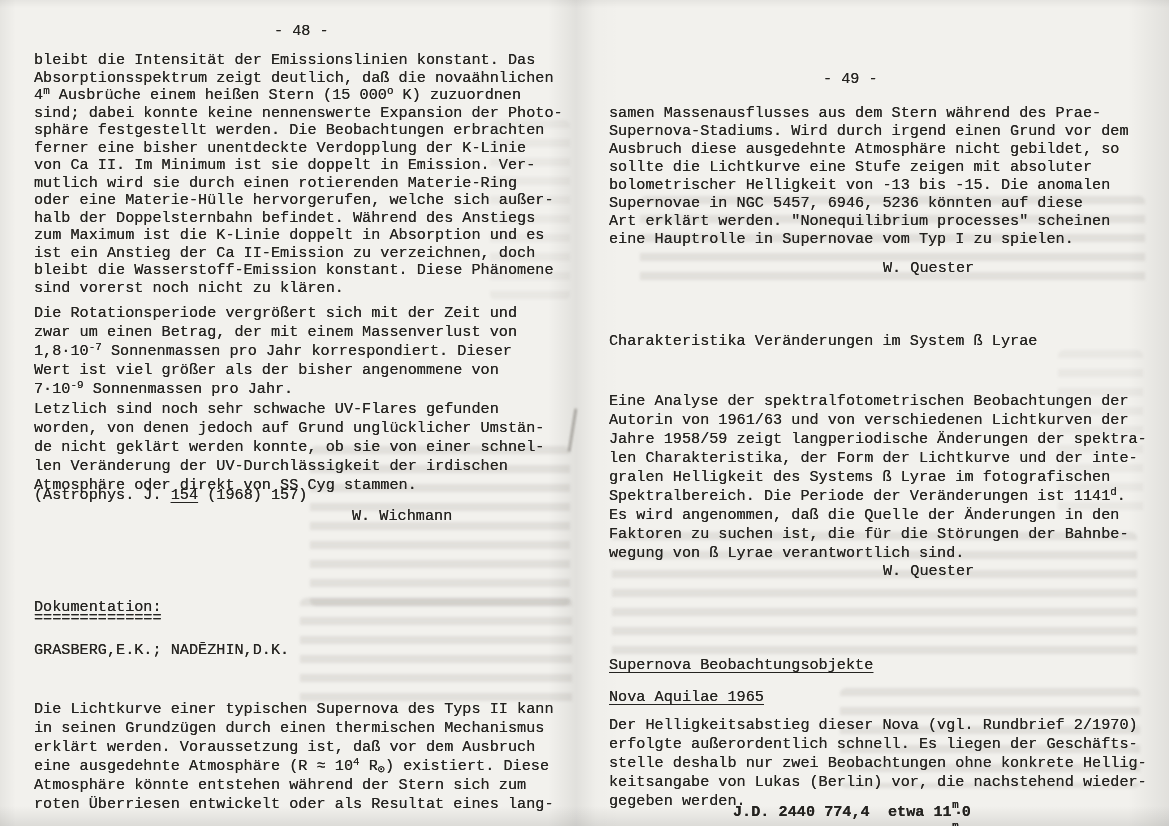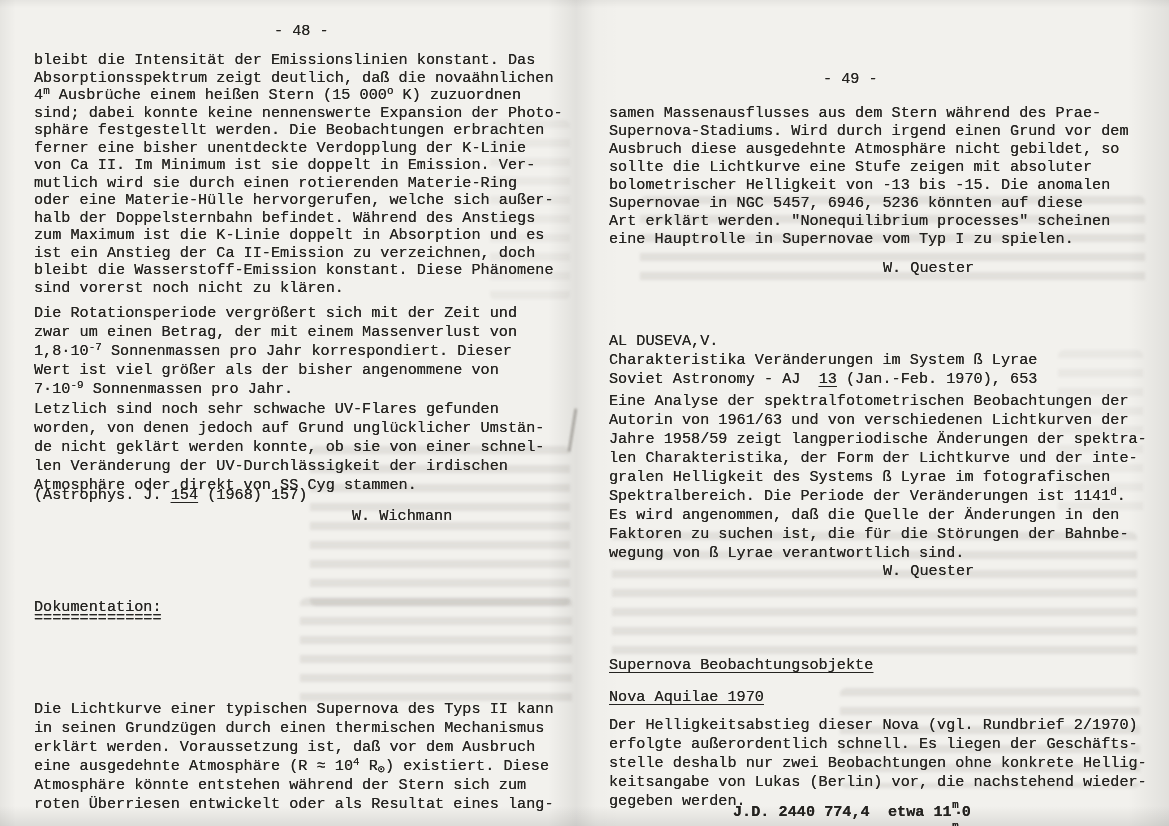--- a/index.html
+++ b/index.html
@@ -74,36 +74,36 @@
     <div class="b lh175" style="top:52px;"><div class="line">bleibt die Intensität der Emissionslinien konstant. Das</div><div class="line">Absorptionsspektrum zeigt deutlich, daß die novaähnlichen</div><div class="line">4<sup>m</sup> Ausbrüche einem heißen Stern (15 000<sup>o</sup> K) zuzuordnen</div><div class="line">sind; dabei konnte keine nennenswerte Expansion der Photo-</div><div class="line">sphäre festgestellt werden. Die Beobachtungen erbrachten</div><div class="line">ferner eine bisher unentdeckte Verdopplung der K-Linie</div><div class="line">von Ca II. Im Minimum ist sie doppelt in Emission. Ver-</div><div class="line">mutlich wird sie durch einen rotierenden Materie-Ring</div><div class="line">oder eine Materie-Hülle hervorgerufen, welche sich außer-</div><div class="line">halb der Doppelsternbahn befindet. Während des Anstiegs</div><div class="line">zum Maximum ist die K-Linie doppelt in Absorption und es</div><div class="line">ist ein Anstieg der Ca II-Emission zu verzeichnen, doch</div><div class="line">bleibt die Wasserstoff-Emission konstant. Diese Phänomene</div><div class="line">sind vorerst noch nicht zu klären.</div></div>
     <div class="b lh19" style="top:304px;"><div class="line">Die Rotationsperiode vergrößert sich mit der Zeit und</div><div class="line">zwar um einen Betrag, der mit einem Massenverlust von</div><div class="line">1,8·10<sup>-7</sup> Sonnenmassen pro Jahr korrespondiert. Dieser</div><div class="line">Wert ist viel größer als der bisher angenommene von</div><div class="line">7·10<sup>-9</sup> Sonnenmassen pro Jahr.</div></div>
     <div class="b lh19" style="top:400px;"><div class="line">Letzlich sind noch sehr schwache UV-Flares gefunden</div><div class="line">worden, von denen jedoch auf Grund unglücklicher Umstän-</div><div class="line">de nicht geklärt werden konnte, ob sie von einer schnel-</div><div class="line">len Veränderung der UV-Durchlässigkeit der irdischen</div><div class="line">Atmosphäre oder direkt von SS Cyg stammen.</div></div>
 
     <div class="b" style="top:486px;">(Astrophys. J. <span class="u">154</span> (1968) 157)</div>
     <div class="b" style="top:507px;left:318px;font-family:Liberation Mono, monospace;">W. Wichmann</div>
 
     <div class="b" style="top:598px;">Dokumentation:</div>
     <div class="b" style="top:609px;">==============</div>
 
-    <div class="b lh19" style="top:641px;"></div>
+    <div class="b lh19" style="top:641px;"><div class="line">GRASBERG,E.K.; NADĒZHIN,D.K.</div></div>
     <div class="b lh19" style="top:700px;"><div class="line">Die Lichtkurve einer typischen Supernova des Typs II kann</div><div class="line">in seinen Grundzügen durch einen thermischen Mechanismus</div><div class="line">erklärt werden. Voraussetzung ist, daß vor dem Ausbruch</div><div class="line">eine ausgedehnte Atmosphäre (R ≈ 10<sup>4</sup> R<sub>⊙</sub>) existiert. Diese</div><div class="line">Atmosphäre könnte entstehen während der Stern sich zum</div><div class="line">roten Überriesen entwickelt oder als Resultat eines lang-</div></div>
   </div>
 
   <div class="page page-right">
     <div class="b" style="top:30px;left:214px;">- 49 -</div>
 
     <div class="b" style="top:64px;"><div class="line">samen Massenausflusses aus dem Stern während des Prae-</div><div class="line">Supernova-Stadiums. Wird durch irgend einen Grund vor dem</div><div class="line">Ausbruch diese ausgedehnte Atmosphäre nicht gebildet, so</div><div class="line">sollte die Lichtkurve eine Stufe zeigen mit absoluter</div><div class="line">bolometrischer Helligkeit von -13 bis -15. Die anomalen</div><div class="line">Supernovae in NGC 5457, 6946, 5236 könnten auf diese</div><div class="line">Art erklärt werden. "Nonequilibrium processes" scheinen</div><div class="line">eine Hauptrolle in Supernovae vom Typ I zu spielen.</div></div>
     <div class="b" style="top:219px;left:274px;">W. Quester</div>
 
-    <div class="b lh19" style="top:292px;"><div class="line">AL DUSEVA,V.</div><div class="line">Charakteristika Veränderungen im System ß Lyrae</div><div class="line">Soviet Astronomy - AJ  <span class="u">13</span> (Jan.-Feb. 1970), 653</div></div>
+    <div class="b lh19" style="top:292px;"><div class="line">Charakteristika Veränderungen im System ß Lyrae</div></div>
     <div class="b lh19" style="top:352px;"><div class="line">Eine Analyse der spektralfotometrischen Beobachtungen der</div><div class="line">Autorin von 1961/63 und von verschiedenen Lichtkurven der</div><div class="line">Jahre 1958/59 zeigt langperiodische Änderungen der spektra-</div><div class="line">len Charakteristika, der Form der Lichtkurve und der inte-</div><div class="line">gralen Helligkeit des Systems ß Lyrae im fotografischen</div><div class="line">Spektralbereich. Die Periode der Veränderungen ist 1141<sup>d</sup>.</div><div class="line">Es wird angenommen, daß die Quelle der Änderungen in den</div><div class="line">Faktoren zu suchen ist, die für die Störungen der Bahnbe-</div><div class="line">wegung von ß Lyrae verantwortlich sind.</div></div>
     <div class="b" style="top:522px;left:274px;">W. Quester</div>
 
     <div class="b" style="top:616px;"><span class="u">Supernova Beobachtungsobjekte</span></div>
-    <div class="b" style="top:648px;"><span class="u">Nova Aquilae 1970</span></div>
+    <div class="b" style="top:648px;"><span class="u">Nova Aquilae 1965</span></div>
 
     <div class="b lh19" style="top:676px;"><div class="line">Der Helligkeitsabstieg dieser Nova (vgl. Rundbrief 2/1970)</div><div class="line">erfolgte außerordentlich schnell. Es liegen der Geschäfts-</div><div class="line">stelle deshalb nur zwei Beobachtungen ohne konkrete Hellig-</div><div class="line">keitsangabe von Lukas (Berlin) vor, die nachstehend wieder-</div><div class="line">gegeben werden.</div></div>
     <div class="b lh19" style="top:761px;left:124px;font-weight:bold;"><div class="line">J.D. 2440 774,4  etwa 11<span class="mdot"><span class="mm">m</span><span class="md">.</span></span>0</div><div class="line">          823,4  etwa 12<span class="mdot"><span class="mm">m</span><span class="md">.</span></span>2</div></div>
     <div class="b" style="top:799px;left:356px;">J. Hübscher</div>
   </div>
 
   <div class="crease"></div>
   <div class="edge-bottom"></div>
   <div class="edge-top"></div>
 </div>

